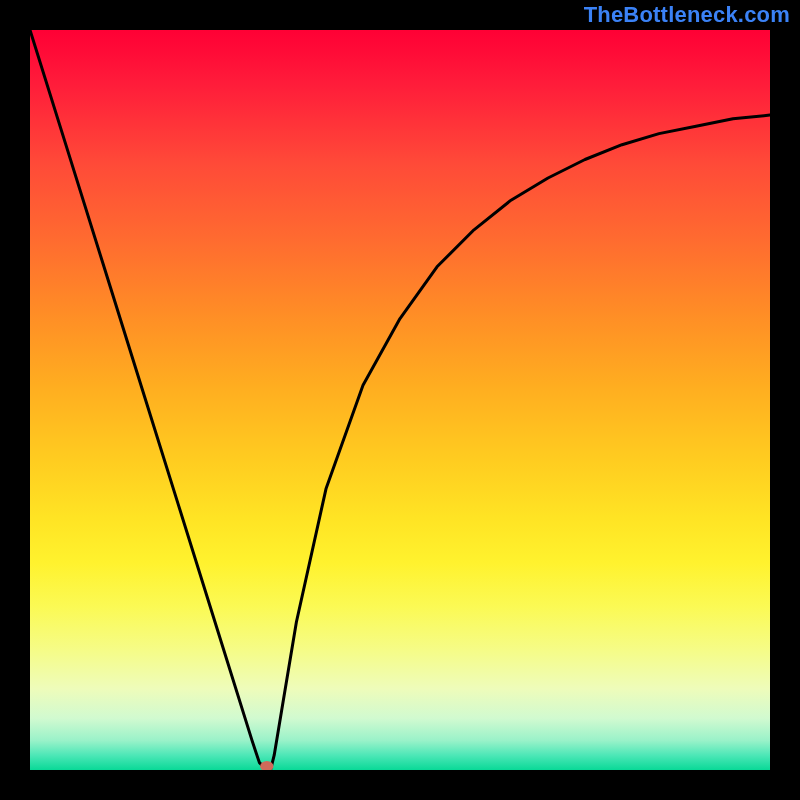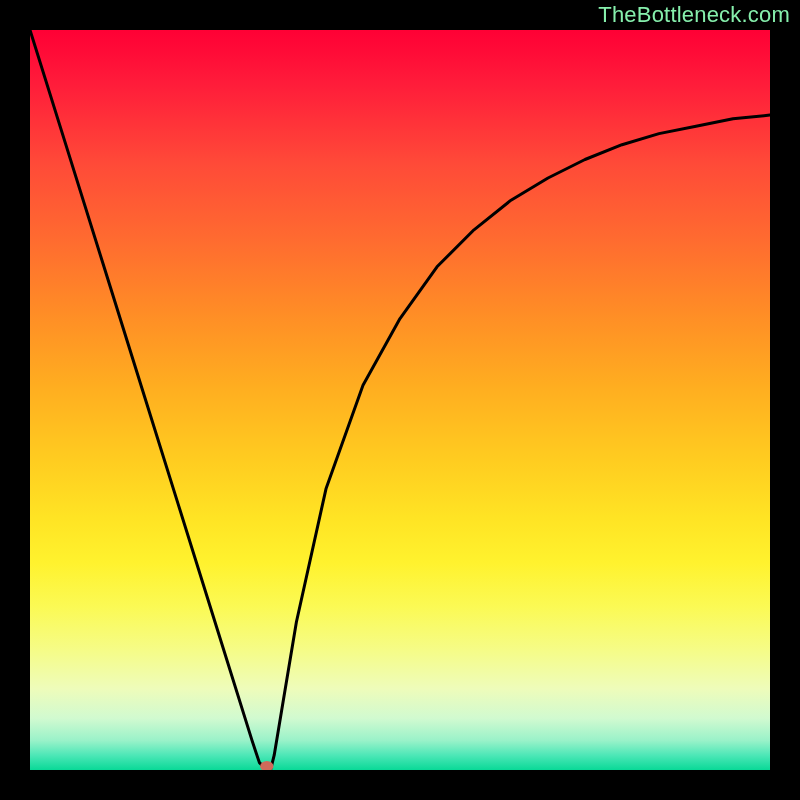--- a/index.html
+++ b/index.html
@@ -14,23 +14,23 @@
   .frame {
     position: relative;
     width: 800px;
     height: 800px;
     background: #000;
   }
   .watermark {
     position: absolute;
     top: 2px;
     right: 10px;
-    color: #86efac;
+    color: #3b82f6;
     font-size: 22px;
-    font-weight: 400;
+    font-weight: 700;
     letter-spacing: 0.2px;
     z-index: 10;
   }
   .plot-area {
     position: absolute;
     left: 30px;
     top: 30px;
     width: 740px;
     height: 740px;
     overflow: hidden;

